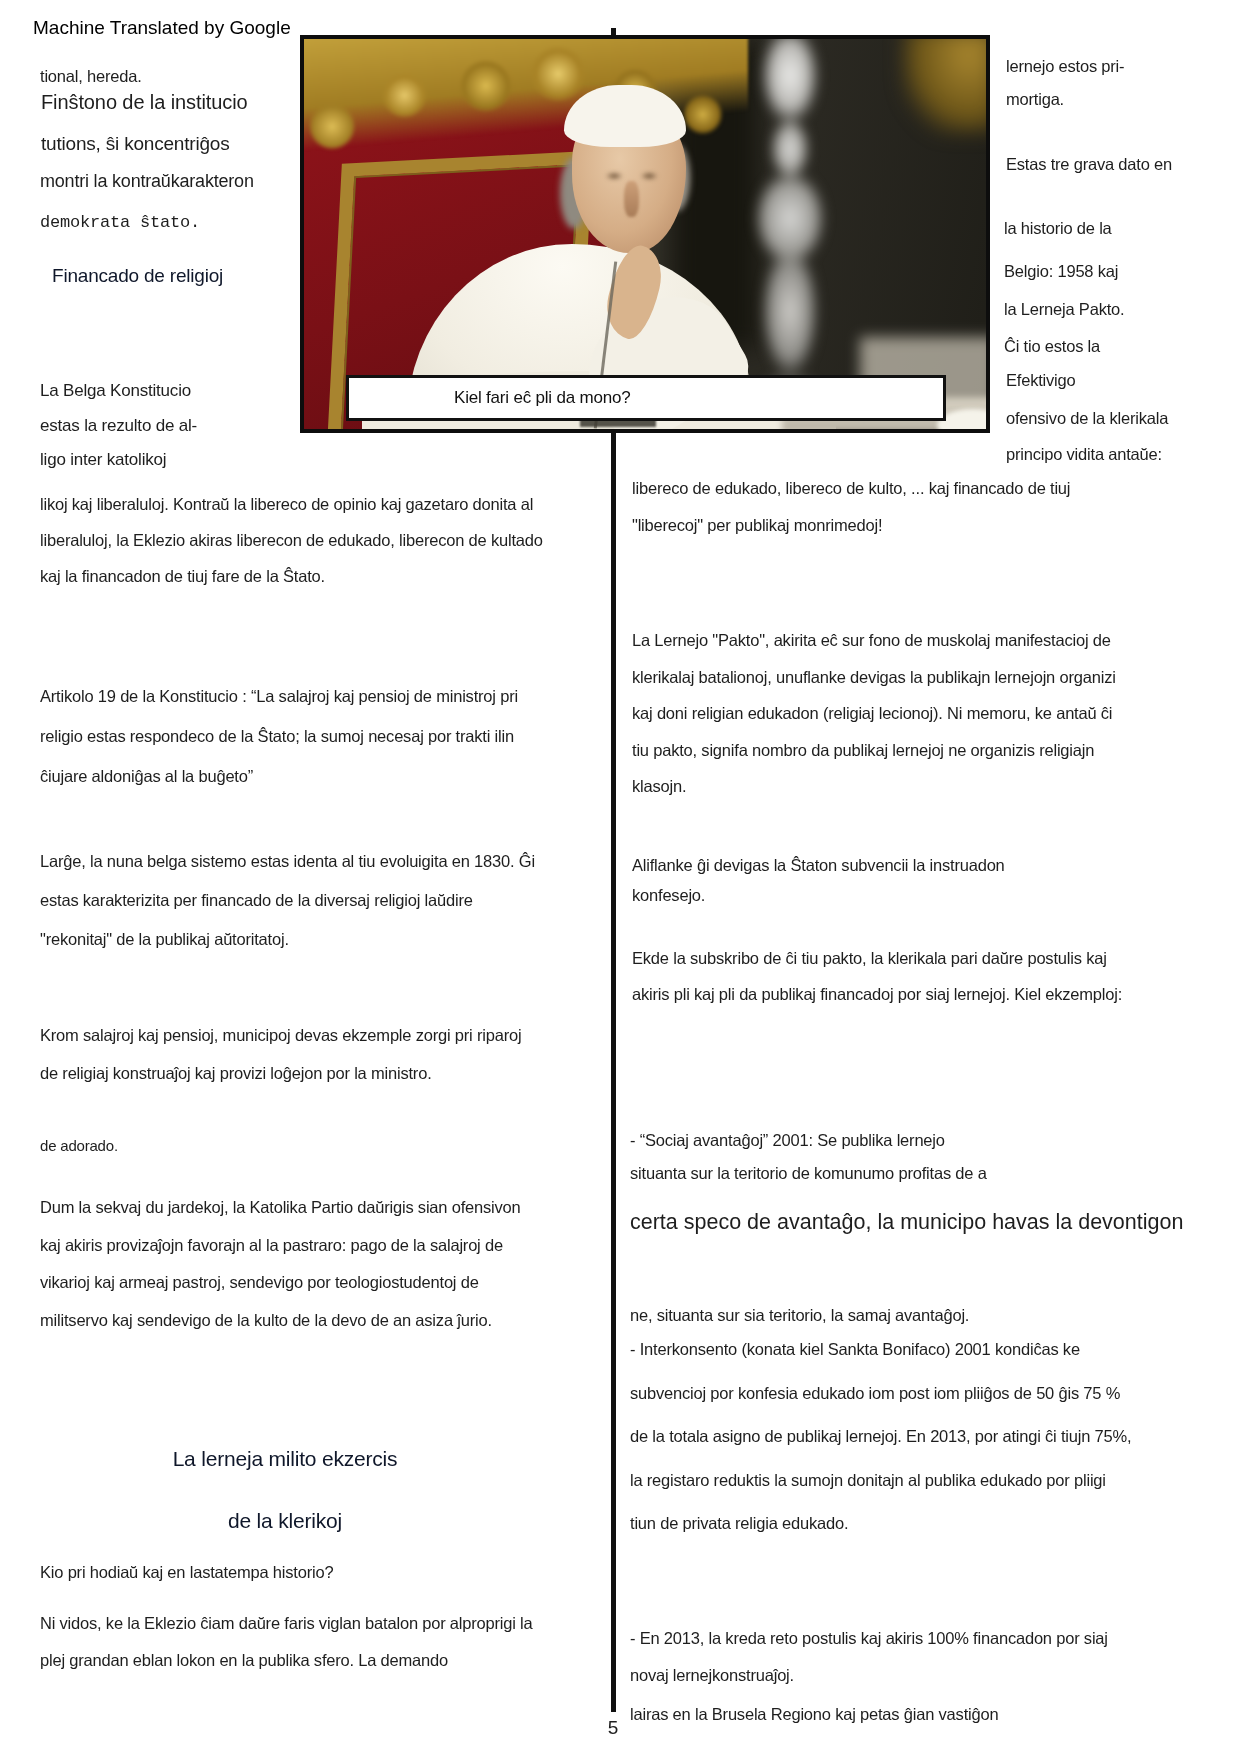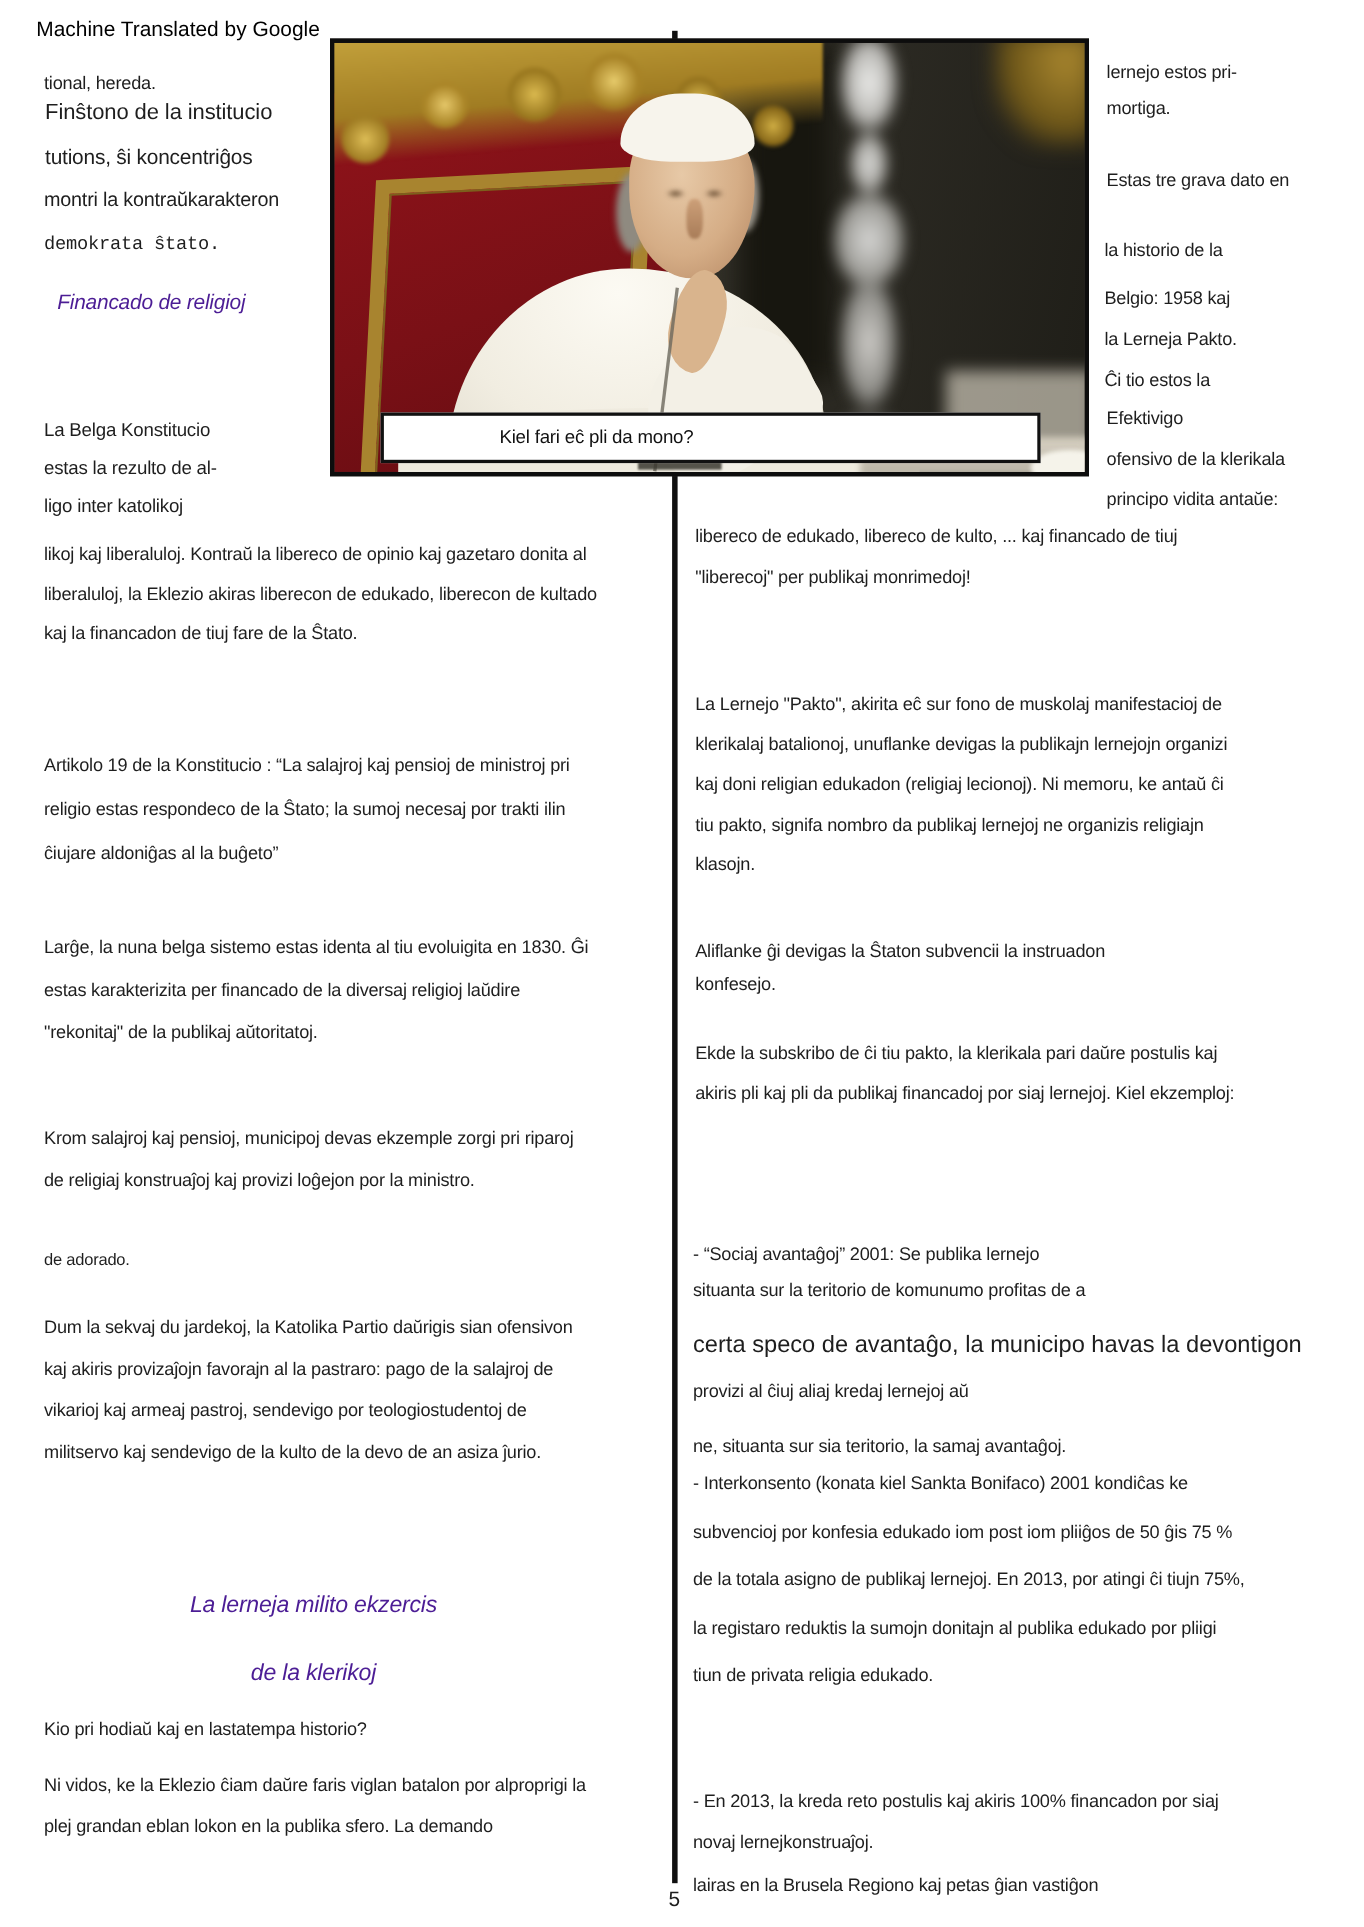--- a/index.html
+++ b/index.html
@@ -1,21 +1,21 @@
 <!DOCTYPE html>
 <html><head>
 <meta charset="utf-8">
 <style>
   html,body{margin:0;padding:0;background:#ffffff;}
   .page{
     position:relative;width:1240px;height:1752px;background:#ffffff;
     font-family:"Liberation Sans","DejaVu Sans",sans-serif;color:#1e1e1e;overflow:hidden;
   }
   .tb{position:absolute;white-space:pre-line;font-size:16.5px;letter-spacing:-0.2px;line-height:36px;color:#1e1e1e;}
-  .red{color:#4c1d95;font-style:italic;}
+  .red{color:#0f172a;}
 
   #hdr{left:33px;top:10px;font-size:19px;letter-spacing:0;color:#000;}
   #l1{left:40px;top:58px;font-size:16.5px;}
   #l2{left:41px;top:84px;font-size:20px;letter-spacing:-0.1px;}
   #l3{left:41px;top:126px;font-size:19px;}
   #l4{left:40px;top:163px;font-size:18px;}
   #l5{left:40px;top:205px;font-size:17px;font-family:Liberation Mono, monospace;}
   #l6{left:52px;top:258px;font-size:19px;}
   #l7{left:40px;top:374px;line-height:34.5px;font-size:17px;}
   #l8{left:40px;top:486px;line-height:36px;}
@@ -197,21 +197,20 @@
 kaj doni religian edukadon (religiaj lecionoj). Ni memoru, ke antaŭ ĉi
 tiu pakto, signifa nombro da publikaj lernejoj ne organizis religiajn
 klasojn.</div>
   <div class="tb" id="r11">Aliflanke ĝi devigas la Ŝtaton subvencii la instruadon
 konfesejo.</div>
   <div class="tb" id="r12">Ekde la subskribo de ĉi tiu pakto, la klerikala pari daŭre postulis kaj
 akiris pli kaj pli da publikaj financadoj por siaj lernejoj. Kiel ekzemploj:</div>
   <div class="tb" id="r13">- “Sociaj avantaĝoj” 2001: Se publika lernejo
 situanta sur la teritorio de komunumo profitas de a</div>
   <div class="tb" id="r14">certa speco de avantaĝo, la municipo havas la devontigon</div>
-  <div class="tb" id="r15">provizi al ĉiuj aliaj kredaj lernejoj aŭ</div>
   <div class="tb" id="r16">ne, situanta sur sia teritorio, la samaj avantaĝoj.</div>
   <div class="tb" id="r17">- Interkonsento (konata kiel Sankta Bonifaco) 2001 kondiĉas ke
 subvencioj por konfesia edukado iom post iom pliiĝos de 50 ĝis 75 %
 de la totala asigno de publikaj lernejoj. En 2013, por atingi ĉi tiujn 75%,
 la registaro reduktis la sumojn donitajn al publika edukado por pliigi
 tiun de privata religia edukado.</div>
   <div class="tb" id="r18">- En 2013, la kreda reto postulis kaj akiris 100% financadon por siaj
 novaj lernejkonstruaĵoj.</div>
   <div class="tb" id="r19">lairas en la Brusela Regiono kaj petas ĝian vastiĝon</div>
 

